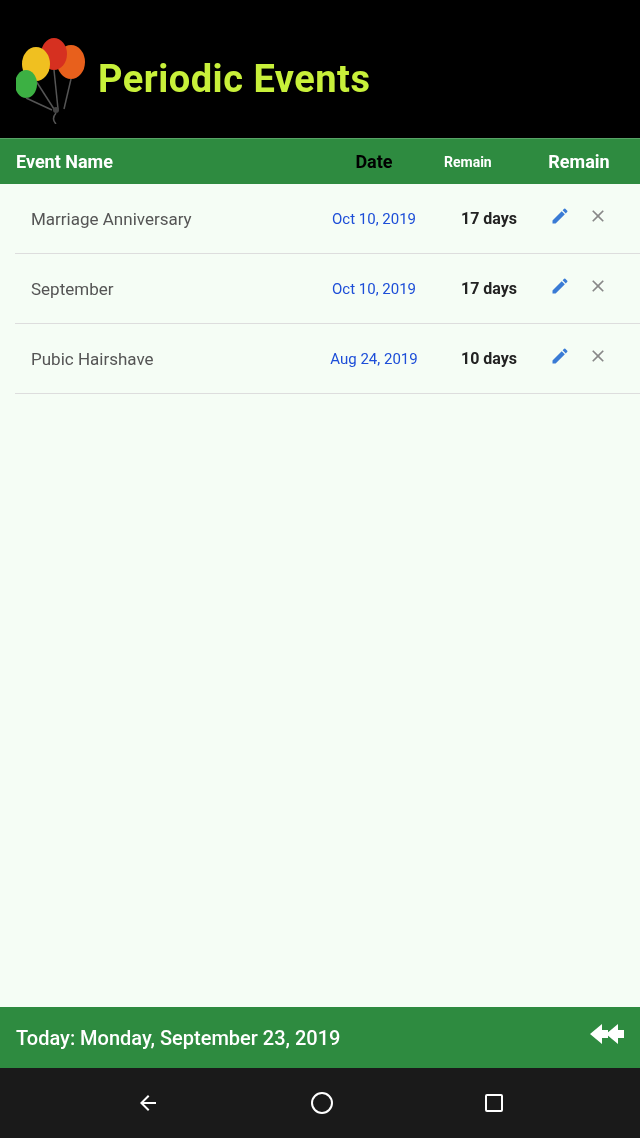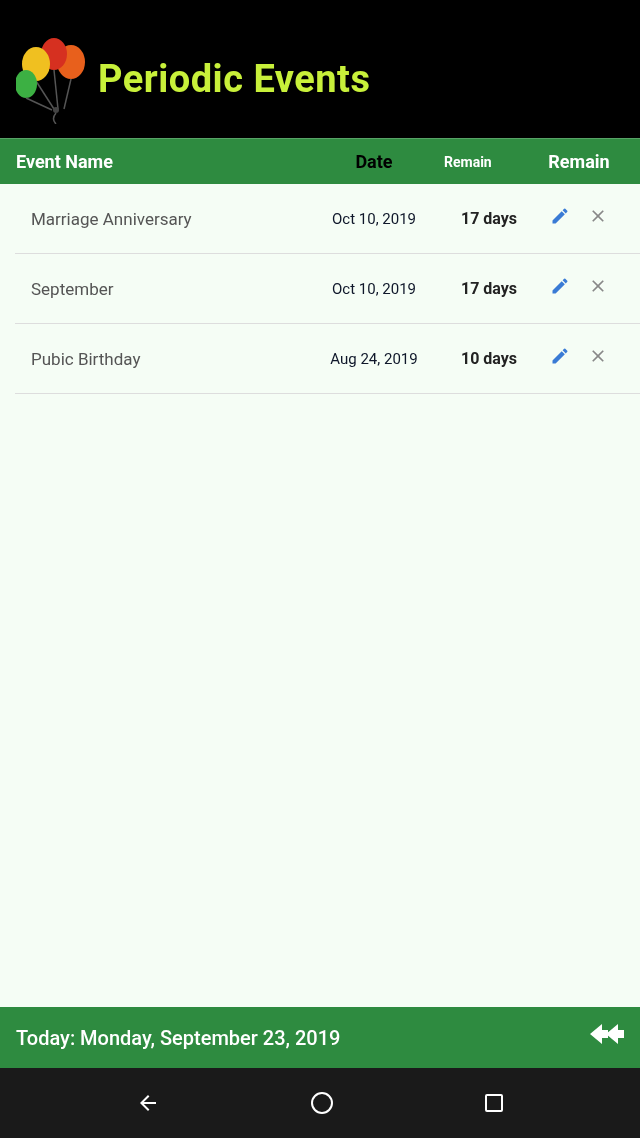--- a/index.html
+++ b/index.html
@@ -90,21 +90,21 @@
     }
 
     .row-event-name {
       flex: 1;
       color: #555;
       font-size: 17px;
     }
 
     .row-date {
       width: 140px;
-      color: #0f172a;
+      color: #1d4ed8;
       font-size: 15px;
       text-align: center;
     }
 
     .row-remain {
       width: 90px;
       color: #222;
       font-size: 16px;
       font-weight: bold;
       text-align: center;
@@ -255,21 +255,21 @@
       </button>
       <button class="delete-btn" title="Delete">
         <svg width="20" height="20" viewBox="0 0 24 24" fill="#888">
           <path d="M19 6.41L17.59 5 12 10.59 6.41 5 5 6.41 10.59 12 5 17.59 6.41 19 12 13.41 17.59 19 19 17.59 13.41 12z"></path>
         </svg>
       </button>
     </div>
   </div>
 
   <div class="table-row">
-    <div class="row-event-name">Pubic Birthday</div>
+    <div class="row-event-name">Pubic Hairshave</div>
     <div class="row-date">Aug 24, 2019</div>
     <div class="row-remain">10 days</div>
     <div class="row-action">
       <button class="edit-btn" title="Edit">
         <svg width="20" height="20" viewBox="0 0 24 24" fill="#3a7bd5">
           <path d="M3 17.25V21h3.75L17.81 9.94l-3.75-3.75L3 17.25zM20.71 7.04a1 1 0 0 0 0-1.41l-2.34-2.34a1 1 0 0 0-1.41 0l-1.83 1.83 3.75 3.75 1.83-1.83z"></path>
         </svg>
       </button>
       <button class="delete-btn" title="Delete">
         <svg width="20" height="20" viewBox="0 0 24 24" fill="#888">

